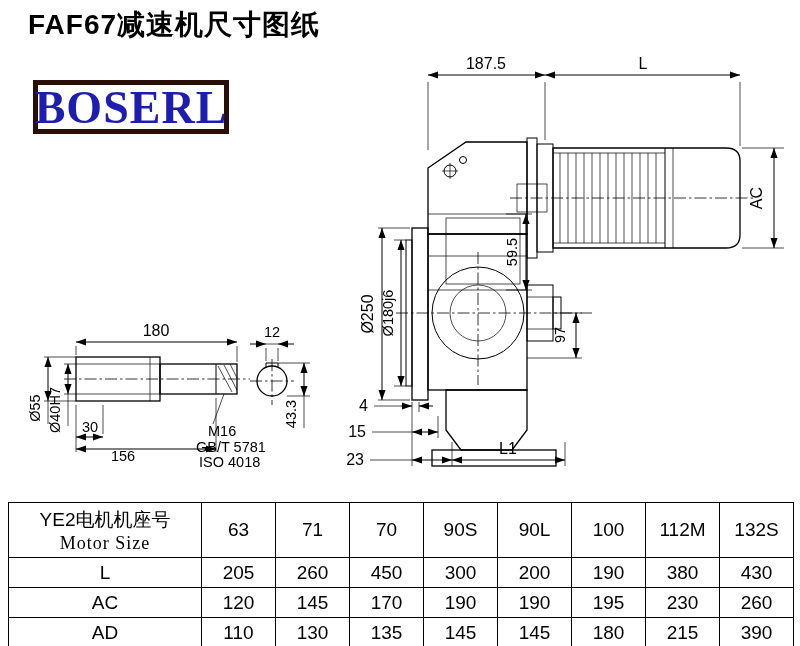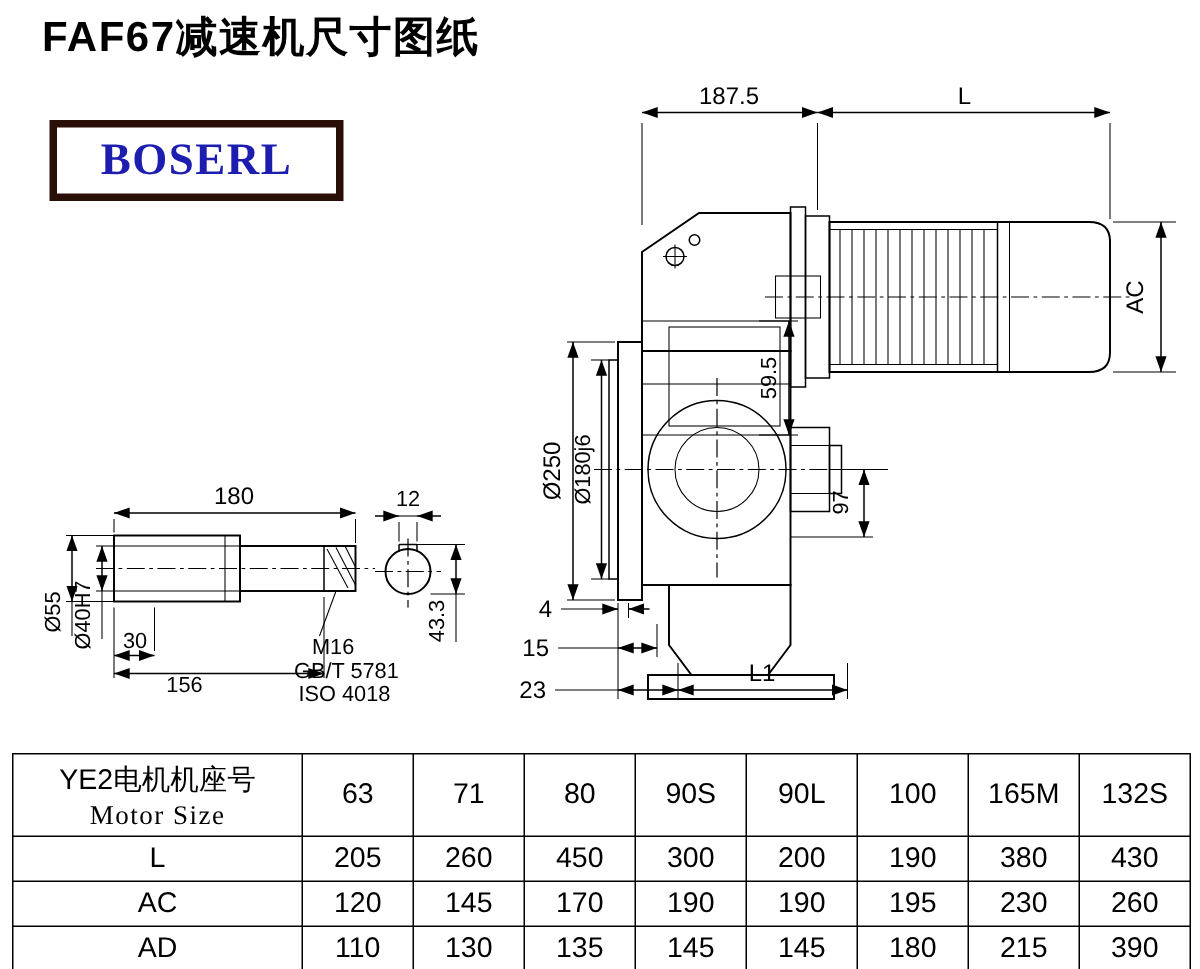--- a/index.html
+++ b/index.html
@@ -1,21 +1,21 @@
 <!DOCTYPE html>
 <html><head>
 <meta charset="utf-8">
 <style>
   html,body{margin:0;padding:0;background:#fff;}
   #page{position:relative;width:800px;height:646px;background:#fff;overflow:hidden;
         font-family:"Liberation Sans",sans-serif;color:#000;}
   #title{position:absolute;left:28px;top:6px;font-size:28px;font-weight:700;letter-spacing:1px;}
   #logo{position:absolute;left:33px;top:80px;width:186px;height:44px;border:5px solid #2a0f08;
         display:flex;align-items:center;justify-content:center;
-        font-family:"Liberation Serif",serif;font-weight:700;font-size:30px;color:#1d1daf;letter-spacing:1px;}
+        font-family:"Liberation Serif",serif;font-weight:700;font-size:46px;color:#1d1daf;letter-spacing:1px;}
   svg{position:absolute;left:0;top:0;}
   svg line,svg path,svg rect,svg circle,svg polygon{stroke:#000;fill:none;stroke-width:1;}
   .ol{stroke-width:1.3;}
   .thin{stroke-width:0.7;}
   .cl{stroke-width:0.8;stroke-dasharray:12 3 2.5 3;}
   .arr path{fill:#000;stroke:none;}
   text{font-family:"Liberation Sans",sans-serif;font-size:16px;fill:#000;stroke:none;}
   .dts{font-size:14.5px;}
   .dim-table{position:absolute;left:8px;top:502px;width:786px;border-collapse:collapse;
              table-layout:fixed;text-align:center;font-size:19px;}
@@ -220,25 +220,25 @@
         <col>
     </colgroup>
     <tbody>
       <tr class="hdr">
         <td>
           <div>YE2电机机座号</div>
           <div class="mono">Motor Size</div>
         </td>
         <td>63</td>
         <td>71</td>
-        <td>80</td>
+        <td>70</td>
         <td>90S</td>
         <td>90L</td>
         <td>100</td>
-        <td>165M</td>
+        <td>112M</td>
         <td>132S</td>
       </tr>
       <tr>
         <td>L</td>
         <td>205</td>
         <td>260</td>
         <td>450</td>
         <td>300</td>
         <td>200</td>
         <td>190</td>

